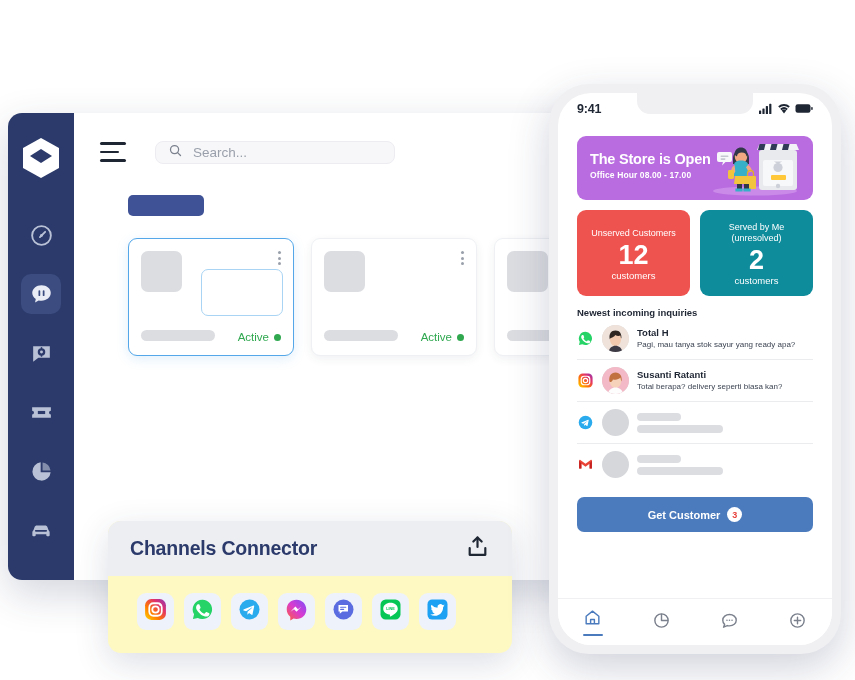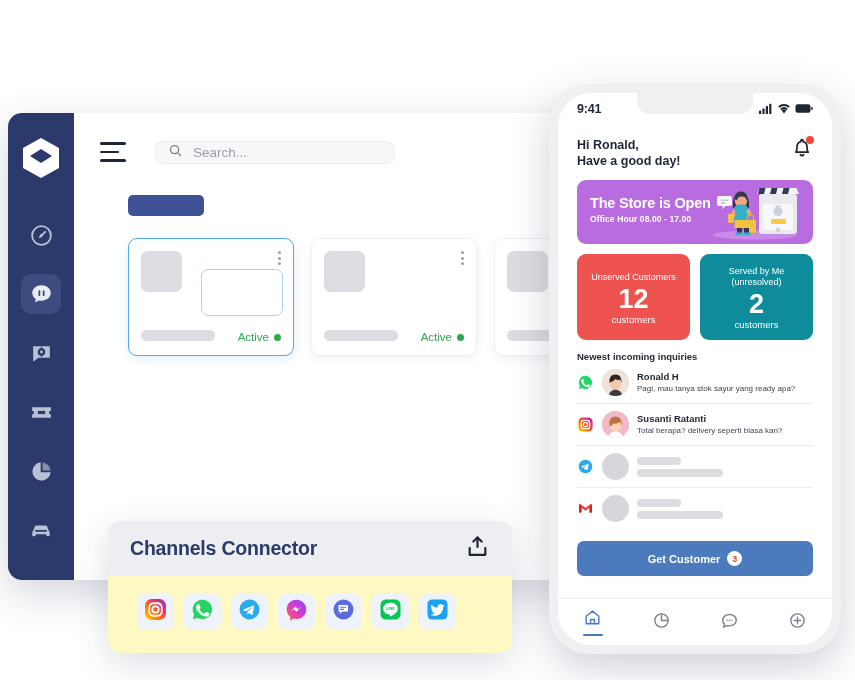--- a/index.html
+++ b/index.html
@@ -429,33 +429,20 @@
           </span>
           <span>
             <svg width="18" height="11" viewBox="0 0 18 11">
               <rect x=".5" y="1.3" width="15" height="8.4" rx="2.2" fill="#1f2633"></rect>
               <rect x="16.2" y="4.1" width="1.5" height="2.9" rx=".7" fill="#1f2633"></rect>
             </svg>
           </span>
         </div>
       </div>
 
-      <div class="greet">
-        <div class="greet-text">
-          <div>Hi Ronald,</div>
-          <div>Have a good day!</div>
-        </div>
-        <div class="bell-wrap">
-          <svg width="22" height="22" viewBox="0 0 24 24" fill="none" stroke="#1f2633" stroke-width="1.9" stroke-linecap="round" stroke-linejoin="round">
-            <path d="M17.5 11.2c0-3.2-1.8-5.6-4.3-6.2V4a1.2 1.2 0 00-2.4 0v1c-2.5.6-4.3 3-4.3 6.2 0 4.2-1.2 5.4-1.2 5.4h13.4s-1.2-1.2-1.2-5.4z"></path>
-            <path d="M10.3 19.4a2 2 0 003.4 0"></path>
-          </svg>
-          <span style="position:absolute;right:-1px;top:-1px;width:8px;height:8px;border-radius:50%;background:#f4443c;display:block;"></span>
-        </div>
-      </div>
 
       <div class="banner">
         <div class="banner-title">The Store is Open</div>
         <div class="banner-sub">Office Hour  08.00 - 17.00</div>
         <span class="banner-art">
           <svg width="104" height="62" viewBox="0 0 104 62">
             <ellipse cx="52" cy="57" rx="42" ry="4.6" fill="#ca8ae8"></ellipse>
 
             <rect x="56" y="16" width="38" height="40" rx="3" fill="#e9eaee"></rect>
             <rect x="60" y="26" width="30" height="26" rx="2" fill="#f7f8fa"></rect>
@@ -521,21 +508,21 @@
           </span>
           <span class="avatar">
             <svg width="27" height="27" viewBox="0 0 27 27">
               <rect width="27" height="27" fill="#efe2da"></rect>
               <path d="M13.5 7c4 0 5.6 2.6 5.6 6.4 0 4.6-2.4 7.6-5.6 7.6s-5.6-3-5.6-7.6C7.9 9.6 9.5 7 13.5 7z" fill="#f0c9ae"></path>
               <path d="M7.6 13.6c-.6-4.6 1.4-8 5.9-8s6.3 3.3 5.9 8c-.5-.3-.8-1.6-.9-3-2.2.7-3.8.3-5.1-.6-1.3 1.7-3.2 2.8-4.9 3.1-.3 1-.6 1.9-.9.5z" fill="#2f2622"></path>
               <path d="M6.6 27c.7-4 3.4-6.2 6.9-6.2s6.2 2.2 6.9 6.2z" fill="#3c3a45"></path>
             </svg>
           </span>
           <div class="inq-txt">
-            <div class="inq-name">Ronald H</div>
+            <div class="inq-name">Total H</div>
             <div class="inq-msg">Pagi, mau tanya stok sayur yang ready apa?</div>
           </div>
         </div>
 
         <div class="inq">
           <span class="inq-badge">
             <svg width="17" height="17" viewBox="0 0 24 24">
               <defs>
                   <linearGradient id="ig2" x1="0" y1="1" x2="1" y2="0">
                 <stop offset="0" stop-color="#ffd600"></stop>

